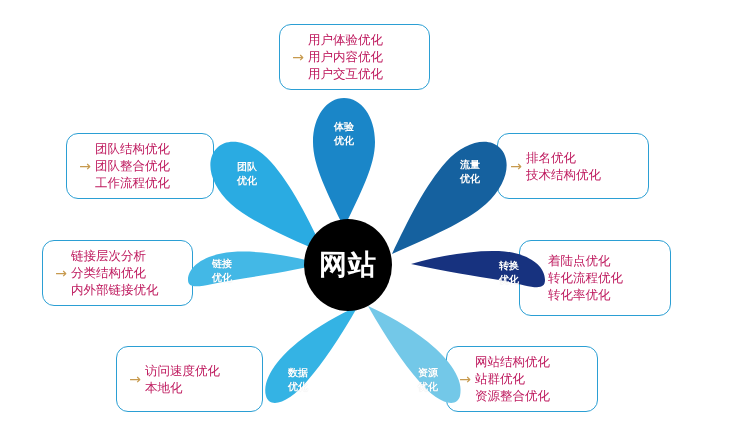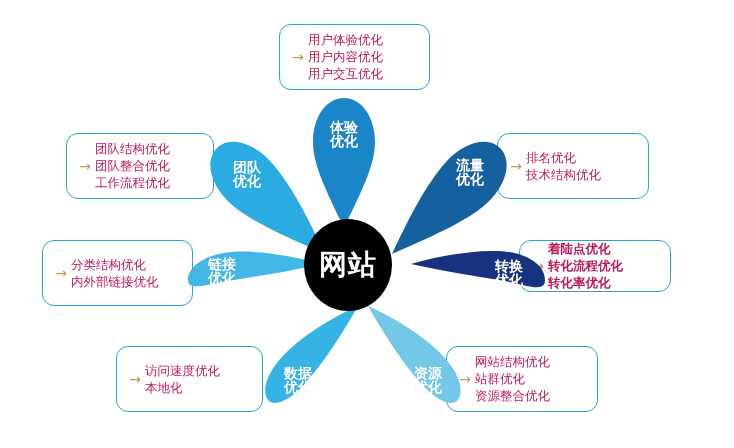--- a/index.html
+++ b/index.html
@@ -47,21 +47,21 @@
 
   
   .petal{
     position:absolute;
     z-index:6;
   }
   .petal svg{display:block;overflow:visible;}
   .petal .plabel{
     position:absolute;
     color:#ffffff;
-    font-size:14px;
+    font-size:10px;
     font-weight:bold;
     line-height:14px;
     text-align:center;
     white-space:nowrap;
     pointer-events:none;
     text-shadow:0 0 1px rgba(0,0,0,.15);
   }
 
   
   #center-circle{
@@ -99,20 +99,21 @@
     <div class="lines">
       <span>团队结构优化</span>
       <span>团队整合优化</span>
       <span>工作流程优化</span>
     </div>
   </div>
 
   <div class="box" style="left:42px;top:240px;width:151px;height:66px;">
     <div class="arrow">→</div>
     <div class="lines">
+      <span>链接层次分析</span>
       <span>分类结构优化</span>
       <span>内外部链接优化</span>
     </div>
   </div>
 
   <div class="box" style="left:116px;top:346px;width:147px;height:66px;">
     <div class="arrow">→</div>
     <div class="lines">
       <span>访问速度优化</span>
       <span>本地化</span>
@@ -121,21 +122,21 @@
 
   <div class="box" style="left:446px;top:346px;width:152px;height:66px;">
     <div class="arrow">→</div>
     <div class="lines">
       <span>网站结构优化</span>
       <span>站群优化</span>
       <span>资源整合优化</span>
     </div>
   </div>
 
-  <div class="box" style="left:519px;top:240px;width:152px;height:52px;font-weight:bold;">
+  <div class="box" style="left:519px;top:240px;width:152px;height:76px;">
     <div class="arrow">→</div>
     <div class="lines">
       <span>着陆点优化</span>
       <span>转化流程优化</span>
       <span>转化率优化</span>
     </div>
   </div>
 
   <div class="box" style="left:497px;top:133px;width:152px;height:66px;">
     <div class="arrow">→</div>

